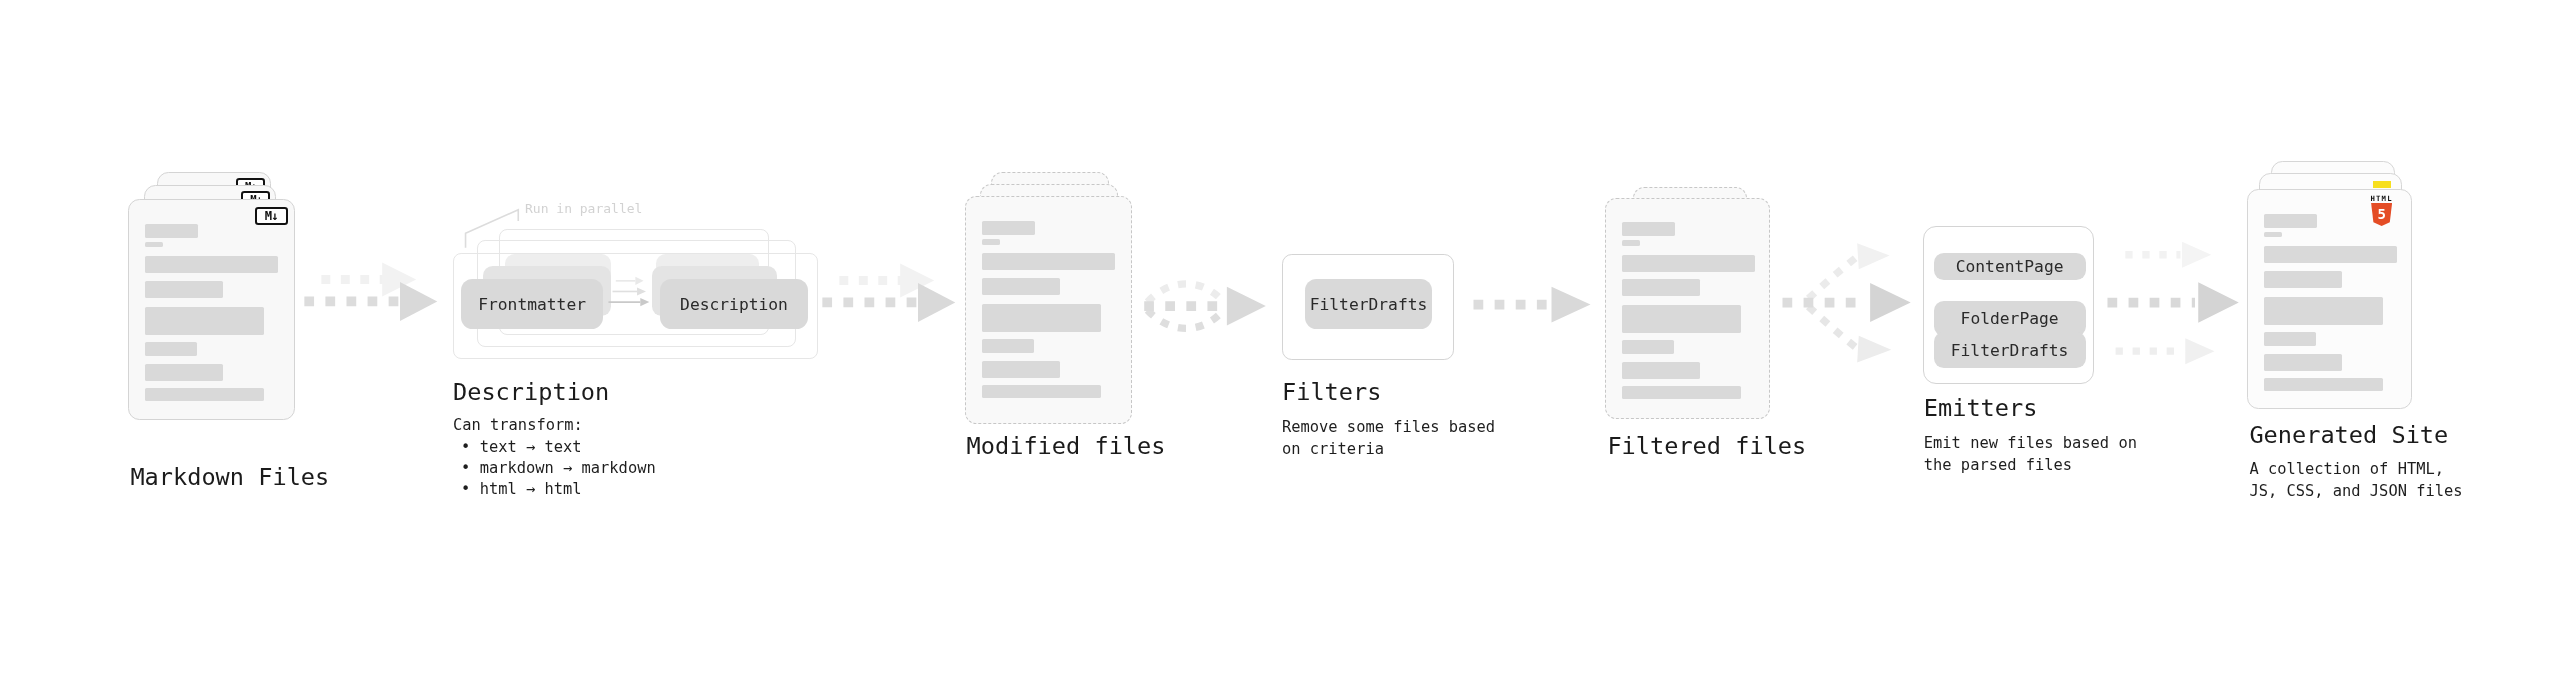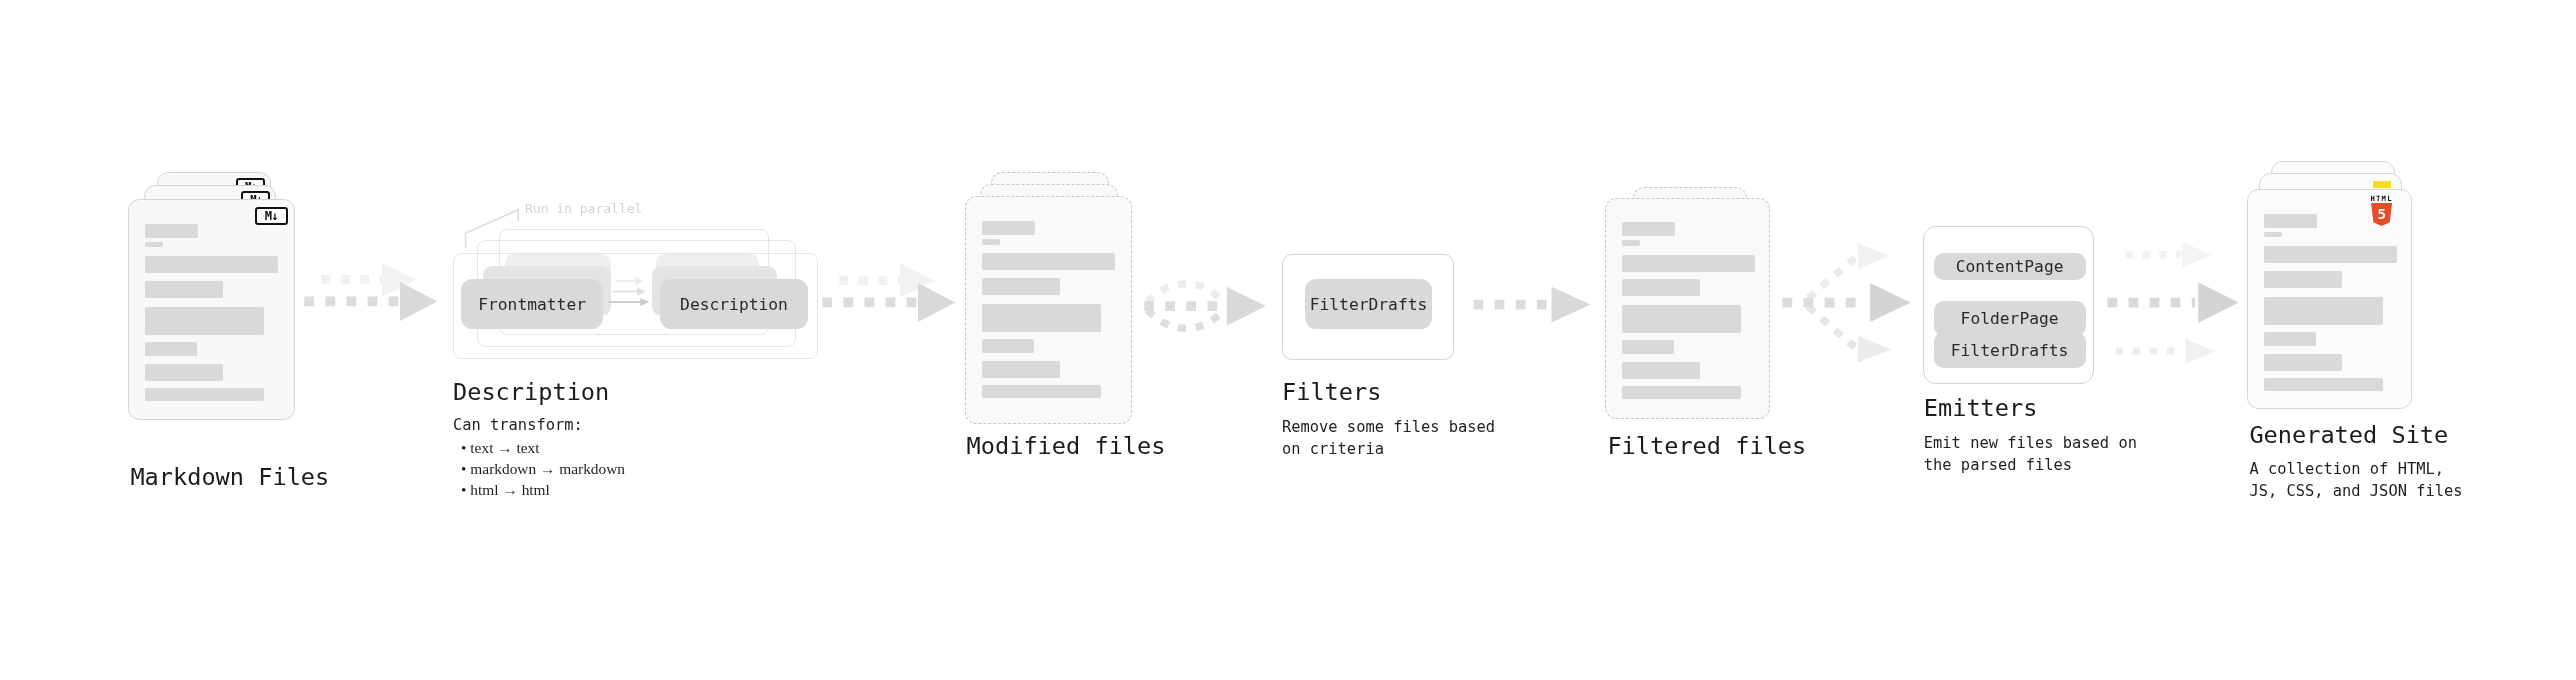--- a/index.html
+++ b/index.html
@@ -50,21 +50,21 @@
   .node.ghost1{background:#e4e4e4;border-radius:9.8px;}
   .node.ghost2{background:#eeeeee;border-radius:9.8px;}
 
   .layer{position:absolute;border:1.6px solid #e6e6e6;border-radius:8.1px;background:transparent;box-sizing:border-box;}
   .panel{position:absolute;border:1.6px solid #d4d4d4;border-radius:11.4px;background:#ffffff;box-sizing:border-box;}
 
   
   .title{position:absolute;font-size:23.6px;color:#1b1b1b;white-space:nowrap;line-height:26px;}
   .desc{position:absolute;font-size:15.4px;color:#1e1e1e;white-space:nowrap;line-height:22px;}
   .annotation{position:absolute;font-size:13px;color:#d2d2d2;white-space:nowrap;}
-  .bullets div{line-height:21px;font-family:Liberation Serif, serif;}
+  .bullets div{line-height:21px;}
 </style>
 </head>
 <body>
 
 <div id="canvas">
 
   <div class="abs" style="left:128px;top:161px;width:203px;height:317px;">
     <div class="sheet" style="left:29px;top:11.4px;width:114px;height:195px;">
       <div class="md-badge small">M↓</div>
     </div>

